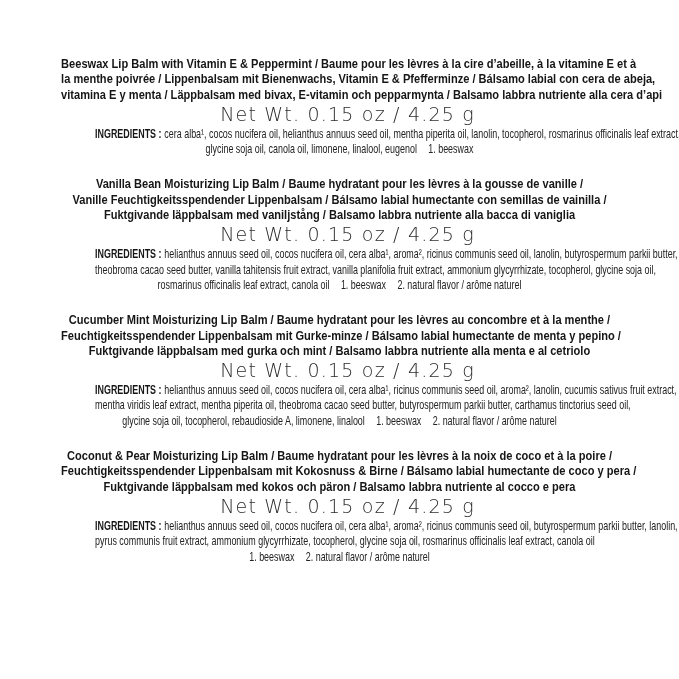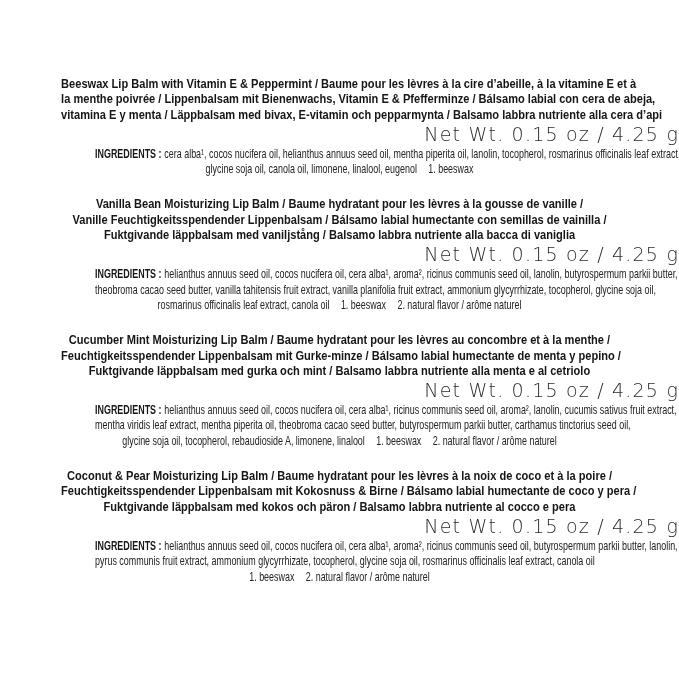--- a/index.html
+++ b/index.html
@@ -5,41 +5,41 @@
   html, body { margin: 0; padding: 0; }
   body {
     width: 679px;
     height: 679px;
     background: #ffffff;
     overflow: hidden;
     font-family: "Liberation Sans", sans-serif;
     color: #1d1d1d;
     -webkit-font-smoothing: antialiased;
   }
-  .label { padding-top: 76px; }
+  .label { padding-top: 56px; }
   .sec { margin-bottom: 19px; }
   
   .tl {
     font-weight: 700;
     font-size: 13.5px;
     line-height: 15.3px;
     white-space: nowrap;
     text-align: center;
     transform: scaleX(0.82);
     transform-origin: 50% 50%;
     color: #161616;
   }
   
   .net {
     font-family: "DejaVu Sans", "Liberation Sans", sans-serif;
     font-weight: 200;
     font-size: 19px;
     line-height: 22px;
     letter-spacing: 1.2px;
-    text-align: right;
+    text-align: center;
     margin: 1px 0 2px 16px;
     color: #2b2b2b;
   }
   
   .il {
     font-size: 12.4px;
     line-height: 15.3px;
     white-space: nowrap;
     text-align: center;
     transform: scaleX(0.72);

